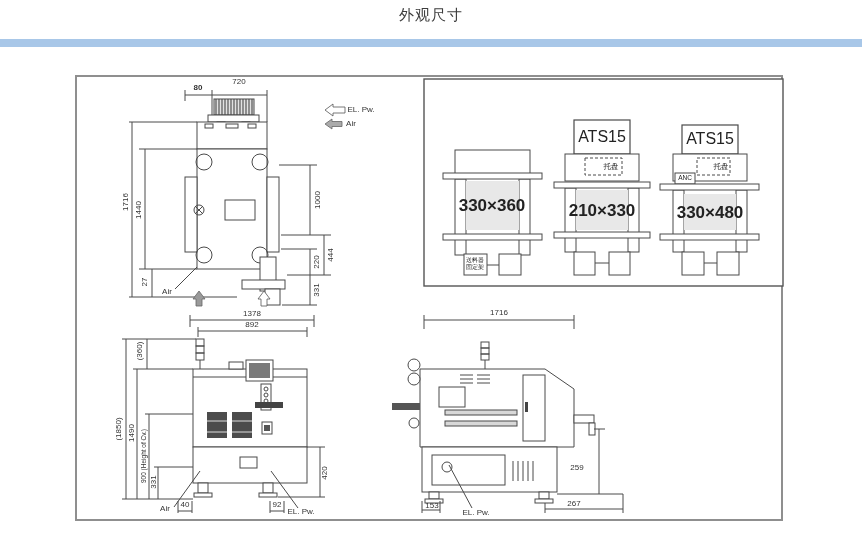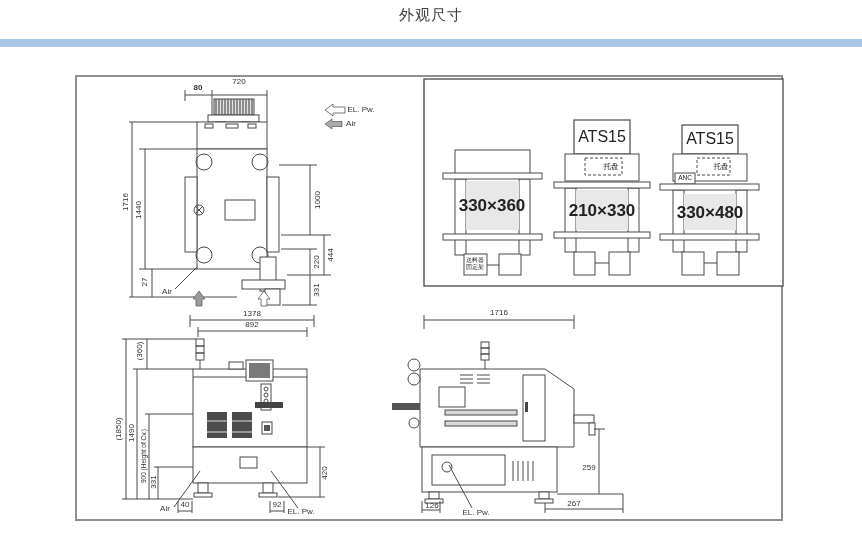--- a/index.html
+++ b/index.html
@@ -305,17 +305,17 @@
   <span class="dimv" style="left:55px;top:356px;">1490</span>
   <span class="dimv-sm" style="left:67px;top:379px;">900 (Height of Cv.)</span>
   <span class="dimv" style="left:77px;top:405px;">331</span>
   <span class="dimv" style="left:248px;top:396px;">420</span>
   <span class="dim" style="left:88px;top:432px;">Air</span>
   <span class="dim" style="left:108px;top:428px;">40</span>
   <span class="dim" style="left:200px;top:428px;">92</span>
   <span class="dim" style="left:224px;top:435px;">EL. Pw.</span>
 
   <span class="dim" style="left:422px;top:236px;">1716</span>
-  <span class="dim" style="left:512px;top:391px;">259</span>
-  <span class="dim" style="left:355px;top:429px;">126</span>
+  <span class="dim" style="left:500px;top:391px;">259</span>
+  <span class="dim" style="left:355px;top:429px;">153</span>
   <span class="dim" style="left:399px;top:436px;">EL. Pw.</span>
   <span class="dim" style="left:497px;top:427px;">267</span>
 </div>
 
 </body></html>

